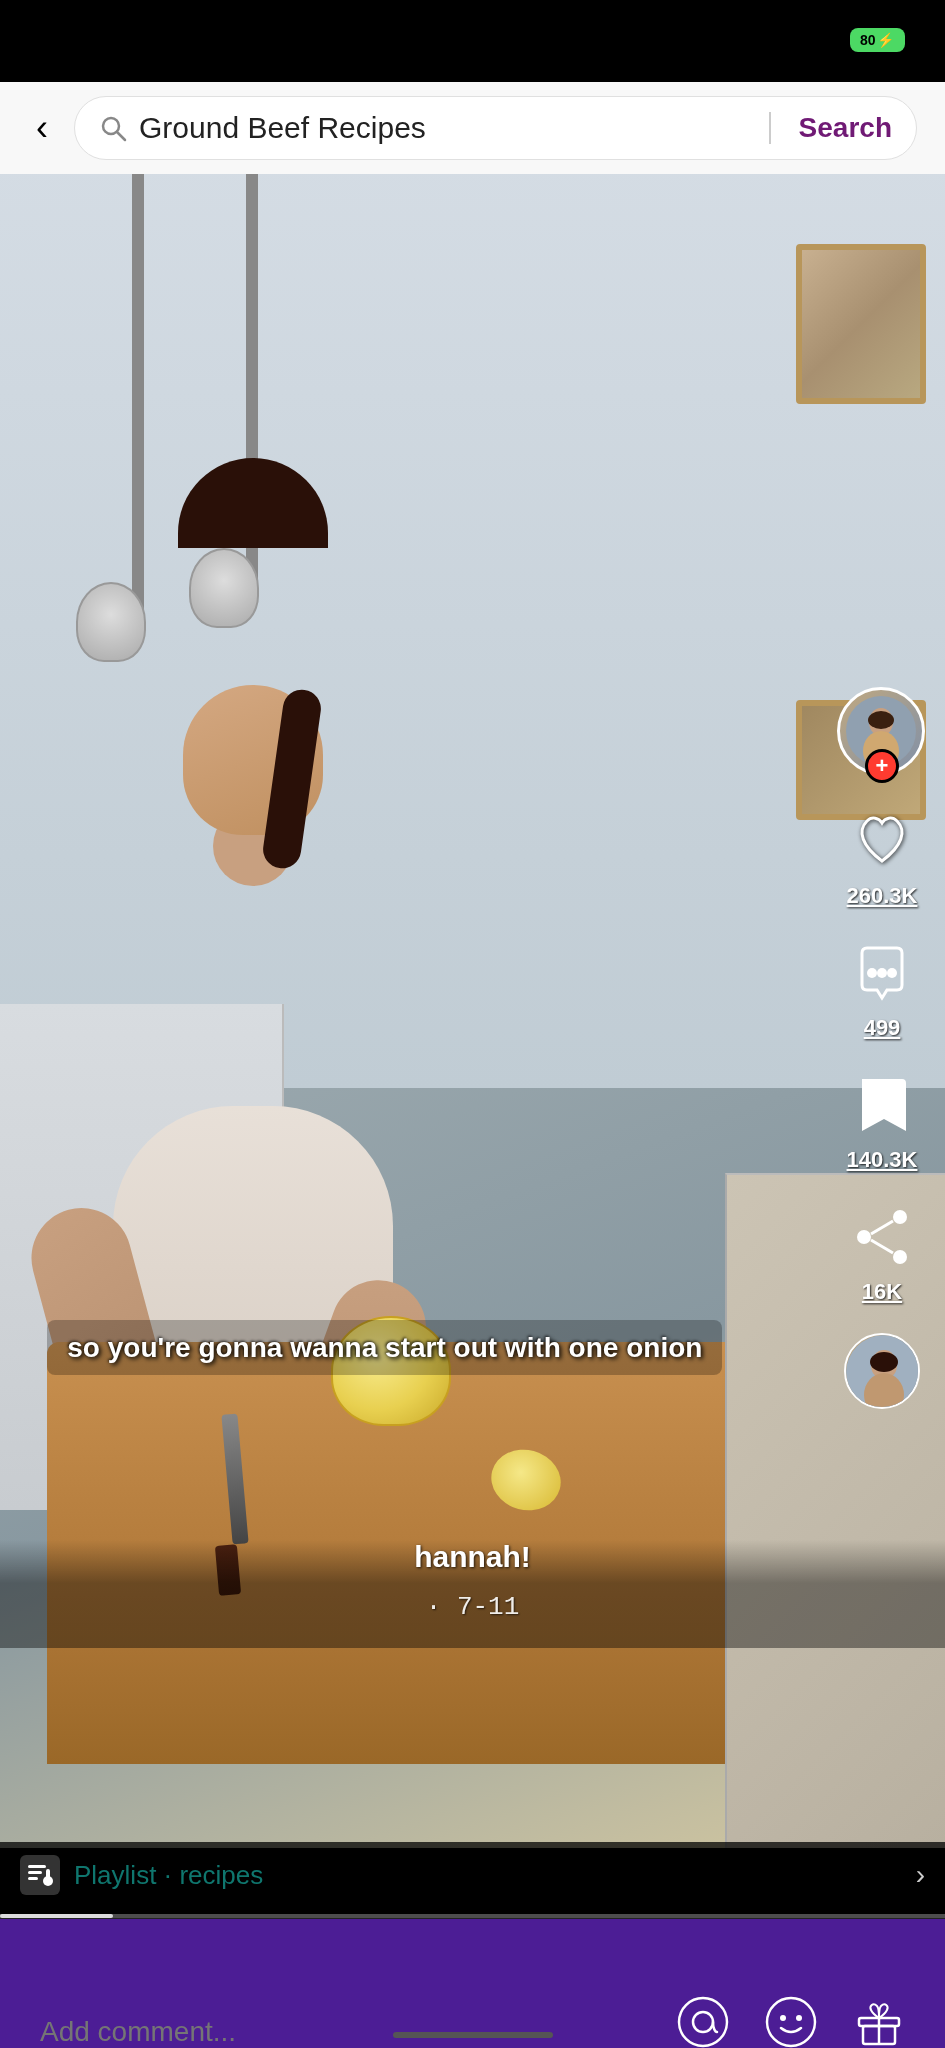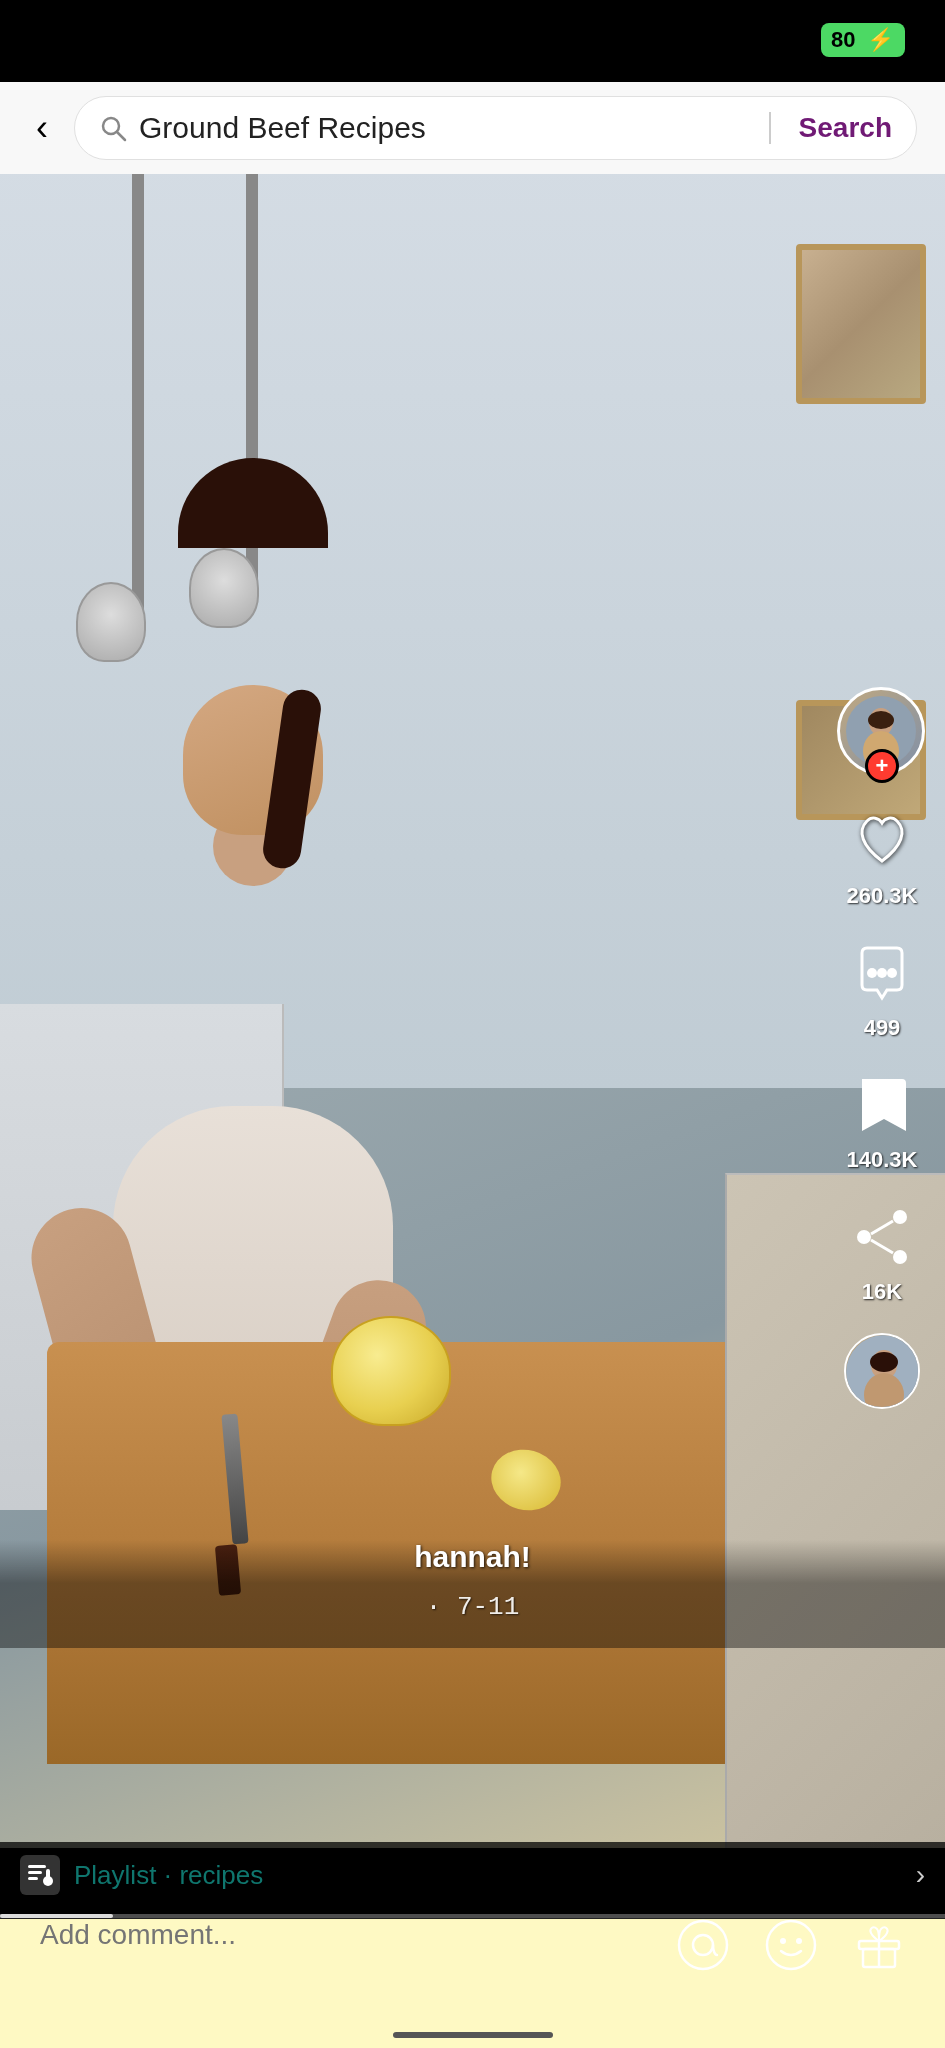--- a/index.html
+++ b/index.html
@@ -56,27 +56,27 @@
     .signal-bar:nth-child(2) { height: 12px; }
     .signal-bar:nth-child(3) { height: 18px; opacity: 0.3; }
     .signal-bar:nth-child(4) { height: 24px; opacity: 0.3; }
     .wifi-icon {
       font-size: 28px;
       color: #000;
     }
     .battery-badge {
       background: #4cd964;
       color: #000;
-      font-size: 22px;
+      font-size: 14px;
       font-weight: 700;
       padding: 4px 10px;
       border-radius: 8px;
       display: flex;
       align-items: center;
-      gap: 12px;
+      gap: 2px;
     }
 
     
     .search-bar-container {
       position: absolute;
       top: 82px;
       left: 0;
       right: 0;
       z-index: 100;
       display: flex;
@@ -234,20 +234,21 @@
       height: 72px;
       display: flex;
       align-items: center;
       justify-content: center;
     }
     .action-count {
       color: #fff;
       font-size: 22px;
       font-weight: 600;
       text-shadow: 1px 1px 2px rgba(0,0,0,0.8);
+      text-decoration: underline;
     }
 
     
     .heart-svg {
       width: 60px;
       height: 60px;
       fill: none;
       stroke: #fff;
       stroke-width: 3;
       filter: drop-shadow(1px 1px 2px rgba(0,0,0,0.8));
@@ -357,23 +358,23 @@
       border-radius: 2px;
     }
 
     
     .bottom-toolbar {
       position: absolute;
       bottom: 0;
       left: 0;
       right: 0;
       height: 130px;
-      background: #fef9c3;
-      display: flex;
-      align-items: flex-start;
+      background: #4c1d95;
+      display: flex;
+      align-items: flex-end;
       padding: 0 40px;
       z-index: 100;
       border-top: 1px solid #222;
     }
     .comment-input {
       flex: 1;
       color: #888;
       font-size: 28px;
       background: transparent;
       border: none;
@@ -493,20 +494,24 @@
     <div style="position:absolute;bottom:25%;left:35%;width:120px;height:110px;background:radial-gradient(circle at 38% 35%,#f8ec90 0%,#e8d050 55%,#c8a828 100%);border-radius:55% 55% 48% 48%;border:2px solid #c8a020;"></div>
 
     <div style="position:absolute;bottom:20%;left:52%;width:70px;height:60px;background:radial-gradient(circle at 40% 40%,#f5e888 0%,#d8b830 100%);border-radius:50%;transform:rotate(15deg);"></div>
 
     <div style="position:absolute;bottom:18%;left:24%;width:16px;height:130px;background:linear-gradient(180deg,#888 0%,#444 100%);border-radius:4px;transform:rotate(-5deg);"></div>
     <div style="position:absolute;bottom:15%;left:23%;width:22px;height:50px;background:linear-gradient(180deg,#4a2010 0%,#3a1808 100%);border-radius:4px;transform:rotate(-5deg);"></div>
 
     <div style="position:absolute;bottom:0;right:0;width:220px;height:40%;background:linear-gradient(135deg,#ccc4b4 0%,#b8b0a0 100%);border-left:2px solid #aaa;border-top:2px solid #bbb;"></div>
   </div>
 
+  <div class="caption">
+    <span class="caption-text">so you're gonna wanna
+start out with one onion</span>
+  </div>
 
   <div class="right-actions">
 
     <div class="avatar-container">
       <div class="avatar-circle">
 
         <svg width="70" height="70" viewBox="0 0 70 70">
           <circle cx="35" cy="35" r="35" fill="#90a0b0"></circle>
           <ellipse cx="35" cy="26" rx="12" ry="14" fill="#c8a080"></ellipse>
           <ellipse cx="35" cy="55" rx="18" ry="20" fill="#d0a870"></ellipse>

